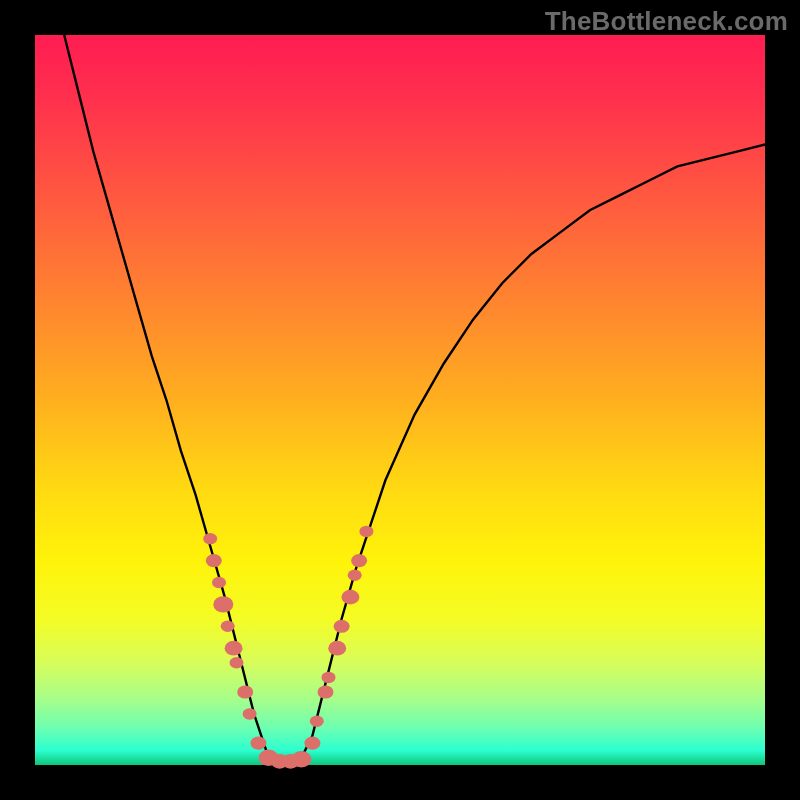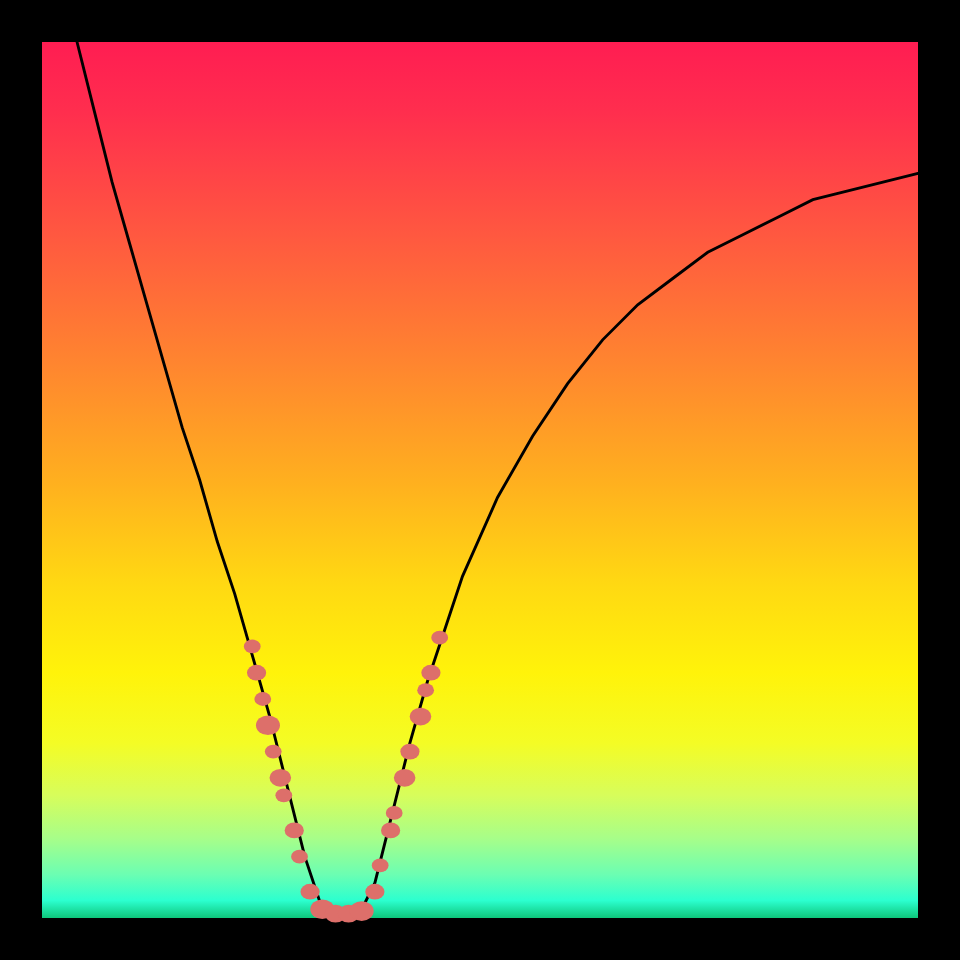--- a/index.html
+++ b/index.html
@@ -49,20 +49,21 @@
   }
   .datapoint {
     fill: #dd6f6a;
     stroke: none;
   }
 </style>
 </head>
 <body>
 
 <div class="stage">
+  <div class="watermark">TheBottleneck.com</div>
   <div class="plot-area">
     <svg class="curve" viewBox="0 0 730 730">
       <path id="bottleneck-path" fill="none" stroke="#000" stroke-width="2.4" stroke-linecap="round" d="M29.2 0.0 L43.8 58.4 L58.4 116.8 L73.0 167.9 L87.6 219.0 L102.2 270.1 L116.8 321.2 L131.4 365.0 L146.0 416.1 L160.6 459.9 L175.2 511.0 L189.8 562.1 L204.4 620.5 L219.0 678.9 L233.6 722.7 L248.2 730.0 L262.8 730.0 L277.4 700.8 L292.0 642.4 L306.6 584.0 L321.2 532.9 L335.8 489.1 L350.4 445.3 L379.6 379.6 L408.8 328.5 L438.0 284.7 L467.2 248.2 L496.4 219.0 L525.6 197.1 L554.8 175.2 L584.0 160.6 L613.2 146.0 L642.4 131.4 L671.6 124.1 L700.8 116.8 L730.0 109.5"></path>
       <g id="points-group">
           <ellipse cx="175.2" cy="503.7" rx="7" ry="5.739999999999999" class="datapoint"></ellipse>
           <ellipse cx="178.8" cy="525.6" rx="8" ry="6.56" class="datapoint"></ellipse>
           <ellipse cx="184.0" cy="547.5" rx="7" ry="5.739999999999999" class="datapoint"></ellipse>
           <ellipse cx="188.3" cy="569.4" rx="10" ry="8.2" class="datapoint"></ellipse>
           <ellipse cx="192.7" cy="591.3" rx="7" ry="5.739999999999999" class="datapoint"></ellipse>
           <ellipse cx="198.6" cy="613.2" rx="9" ry="7.38" class="datapoint"></ellipse>

